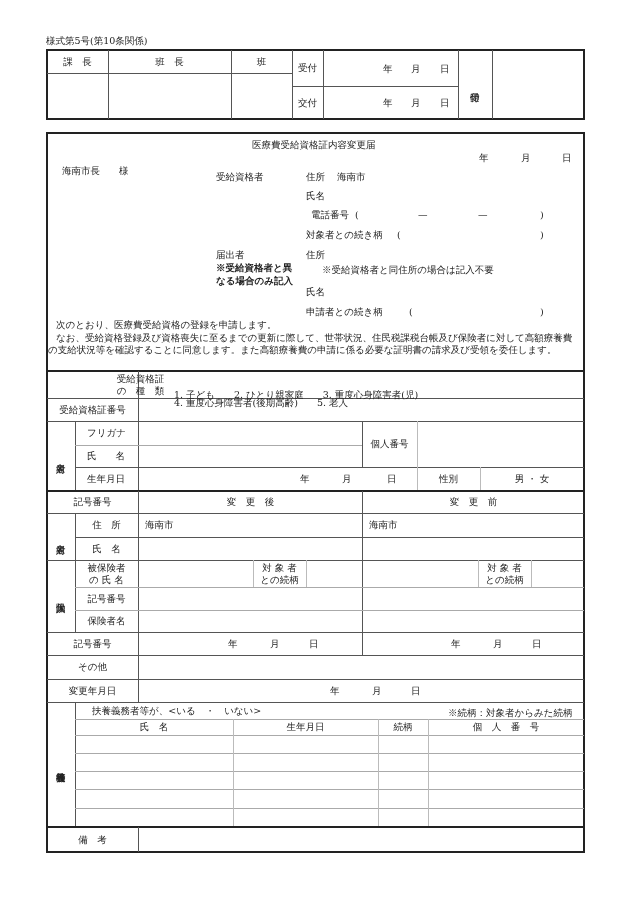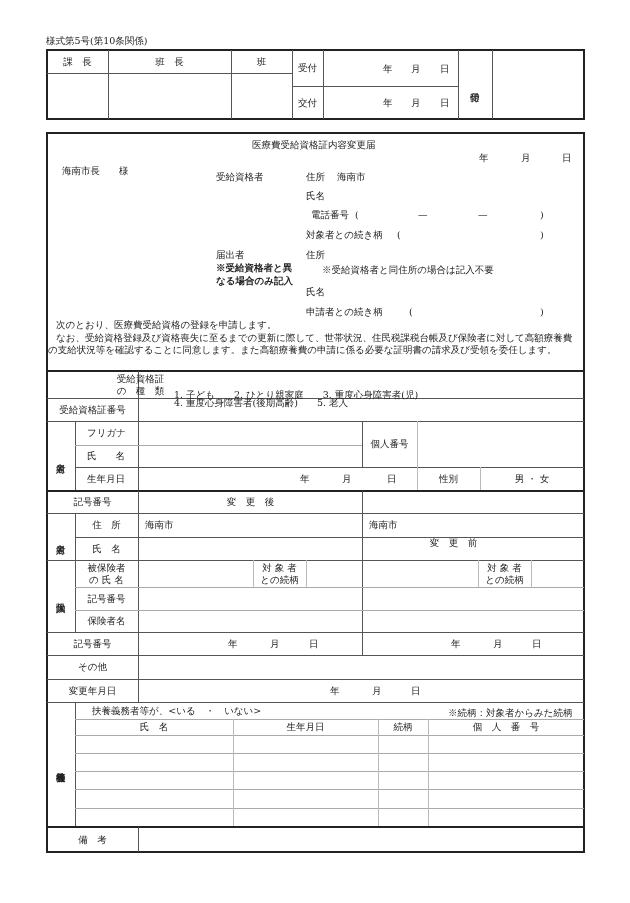--- a/index.html
+++ b/index.html
@@ -157,21 +157,21 @@
 <div class="hl" style="left:47px;top:679px;width:537px;"></div>
 <div class="hl" style="left:47px;top:702px;width:537px;"></div>
 
 <div class="vl light" style="left:253px;top:560px;height:27px;"></div>
 <div class="vl light" style="left:306px;top:560px;height:27px;"></div>
 <div class="vl light" style="left:478px;top:560px;height:27px;"></div>
 <div class="vl light" style="left:531px;top:560px;height:27px;"></div>
 
 <div class="cell" style="left:47px;top:491px;width:91px;height:22px;">記号番号</div>
 <div class="cell" style="left:139px;top:491px;width:223px;height:22px;">変　更　後</div>
-<div class="cell" style="left:343px;top:491px;width:221px;height:22px;margin-top:41px;">変　更　前</div>
+<div class="cell" style="left:363px;top:491px;width:221px;height:22px;">変　更　前</div>
 
 <div class="cell" style="left:47px;top:513px;width:28px;height:47px;">
   <span class="vert">対象者</span>
 </div>
 <div class="cell" style="left:75px;top:513px;width:63px;height:24px;">住　所</div>
 <div class="cell left" style="left:139px;top:513px;width:223px;height:24px;">海南市</div>
 <div class="cell left" style="left:363px;top:513px;width:221px;height:24px;">海南市</div>
 <div class="cell" style="left:75px;top:537px;width:63px;height:23px;">氏　名</div>
 <input class="field" style="left: 142px; top: 539px; width: 216px; height: 19px;">
 <input class="field" style="left: 366px; top: 539px; width: 214px; height: 19px;">

